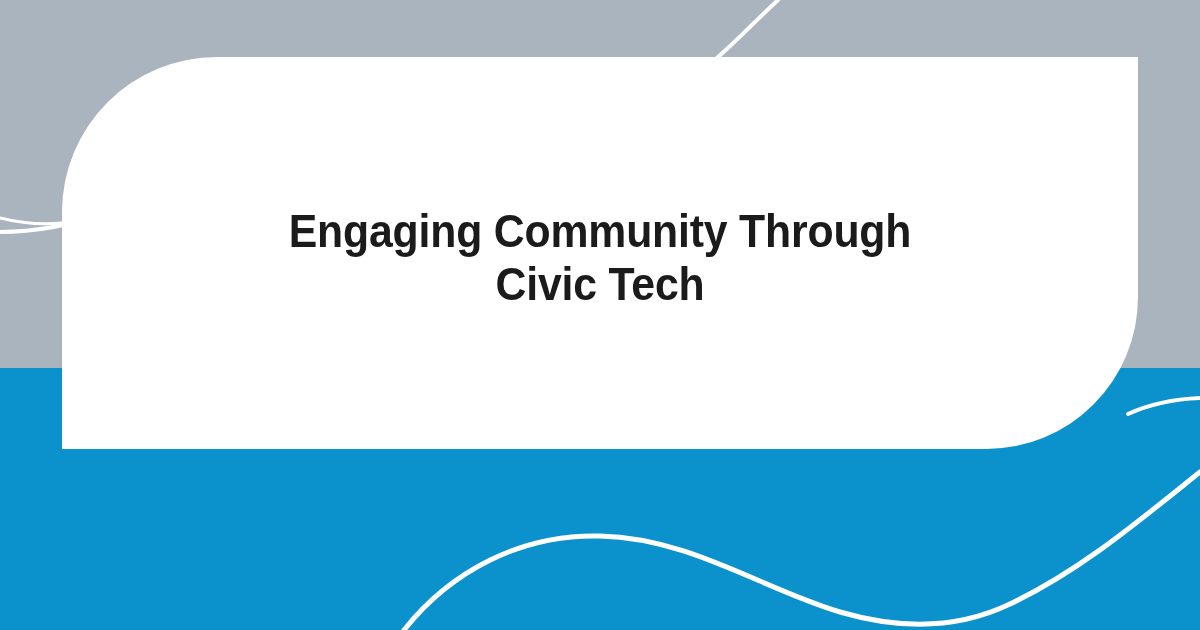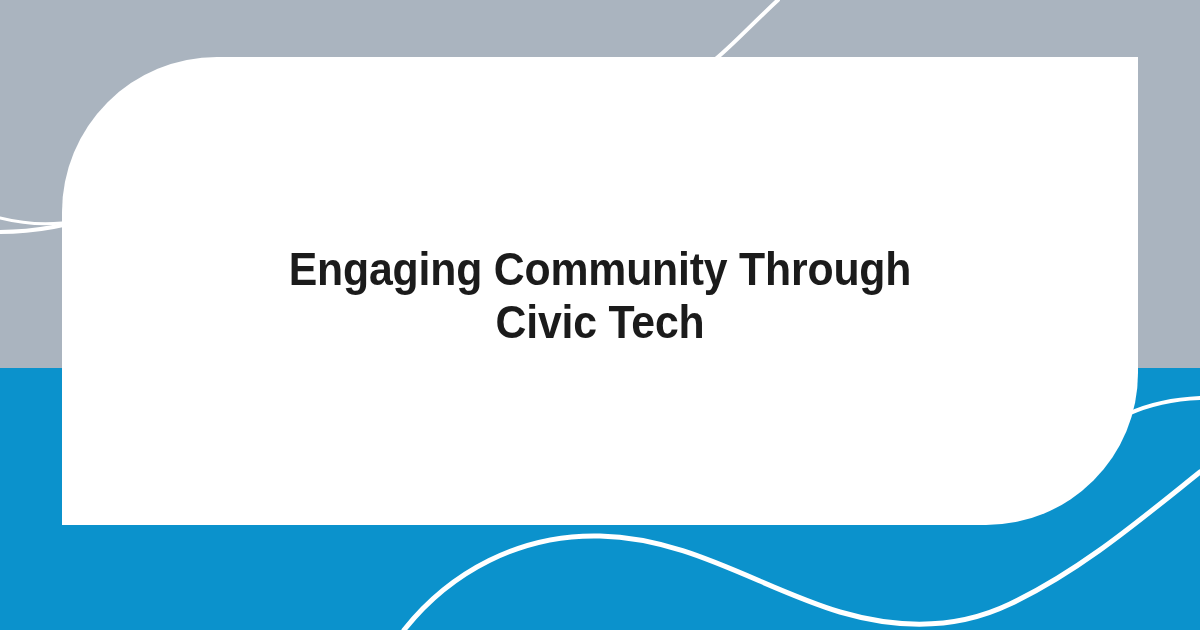--- a/index.html
+++ b/index.html
@@ -44,21 +44,21 @@
     top: 0;
     width: 1200px;
     height: 630px;
     pointer-events: none;
   }
   .content-card {
     position: absolute;
     left: 62px;
     top: 57px;
     width: 1076px;
-    height: 468px;
+    height: 392px;
     background: #ffffff;
     border-top-left-radius: 155px;
     border-top-right-radius: 0px;
     border-bottom-right-radius: 152px;
     border-bottom-left-radius: 0px;
     box-sizing: border-box;
     display: flex;
     align-items: center;
     justify-content: center;
     overflow: hidden;

